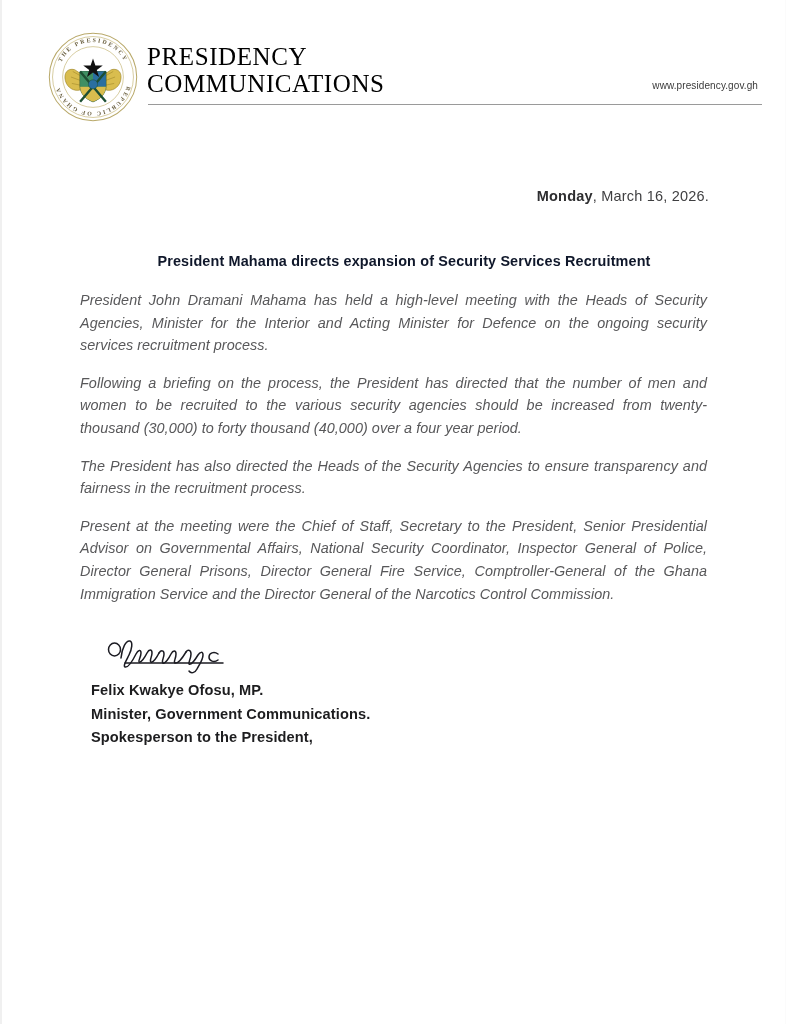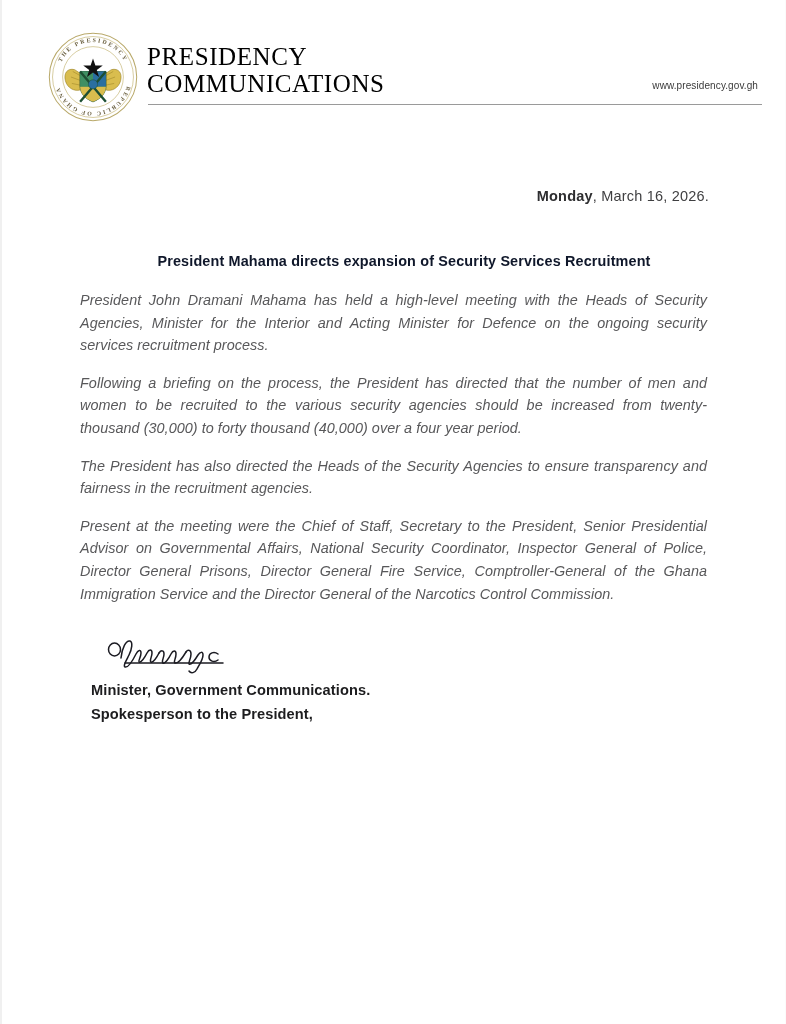--- a/index.html
+++ b/index.html
@@ -178,35 +178,36 @@
 
   <div class="date-line">
     <span class="dow">Monday</span><span>, March 16, 2026.</span>
   </div>
 
   <div class="doc-title">President Mahama directs expansion of Security Services Recruitment</div>
 
   <div class="body-copy">
     <p class="para">President John Dramani Mahama has held a high-level meeting with the Heads of Security Agencies, Minister for the Interior and Acting Minister for Defence on the ongoing security services recruitment process.</p>
     <p class="para">Following a briefing on the process, the President has directed that the number of men and women to be recruited to the various security agencies should be increased from twenty-thousand (30,000) to forty thousand (40,000) over a four year period.</p>
-    <p class="para">The President has also directed the Heads of the Security Agencies to ensure transparency and fairness in the recruitment agencies.</p>
+    <p class="para">The President has also directed the Heads of the Security Agencies to ensure transparency and fairness in the recruitment process.</p>
     <p class="para">Present at the meeting were the Chief of Staff, Secretary to the President, Senior Presidential Advisor on Governmental Affairs, National Security Coordinator, Inspector General of Police, Director General Prisons, Director General Fire Service, Comptroller-General of the Ghana Immigration Service and the Director General of the Narcotics Control Commission.</p>
   </div>
 
   <div class="signature">
     <svg viewBox="0 0 155 40" xmlns="http://www.w3.org/2000/svg">
       <g fill="none" stroke="#1b1b22" stroke-width="1.5" stroke-linecap="round" stroke-linejoin="round">
         <ellipse cx="9.5" cy="13.5" rx="6" ry="6.5"></ellipse>
         <path d="M 16,22 C 17,12 21,4 25,5 C 28,6 27,13 24,19 C 21,25 18,30 20,31 C 23,32 28,24 31,18 C 33,14 36,13 36,17 C 36,21 33,25 34,26 C 36,27 40,21 42,17 C 44,13 47,13 47,17 C 47,21 44,25 46,26 C 48,27 52,21 54,17"></path>
         <path d="M 54,17 C 56,14 59,14 59,18 C 59,22 56,26 58,27 C 60,28 64,22 66,18 C 68,14 71,14 71,18 C 71,23 68,26 70,27 C 73,28 78,21 81,16"></path>
         <path d="M 81,16 C 83,13 86,14 86,18 C 86,23 83,27 84,28 C 86,29 90,24 93,19 C 95,16 98,15 98,19 C 98,24 94,29 92,33 C 90,37 86,38 84,35"></path>
         <path d="M 113,18 C 109,15 104,17 104,21 C 104,25 109,27 113,24"></path>
         <path d="M 20,27 L 118,27"></path>
       </g>
     </svg>
   </div>
 
   <div class="signoff">
+    <div class="signoff-line">Felix Kwakye Ofosu, MP.</div>
     <div class="signoff-line">Minister, Government Communications.</div>
     <div class="signoff-line">Spokesperson to the President,</div>
   </div>
 
 </div>
 
 </body></html>

